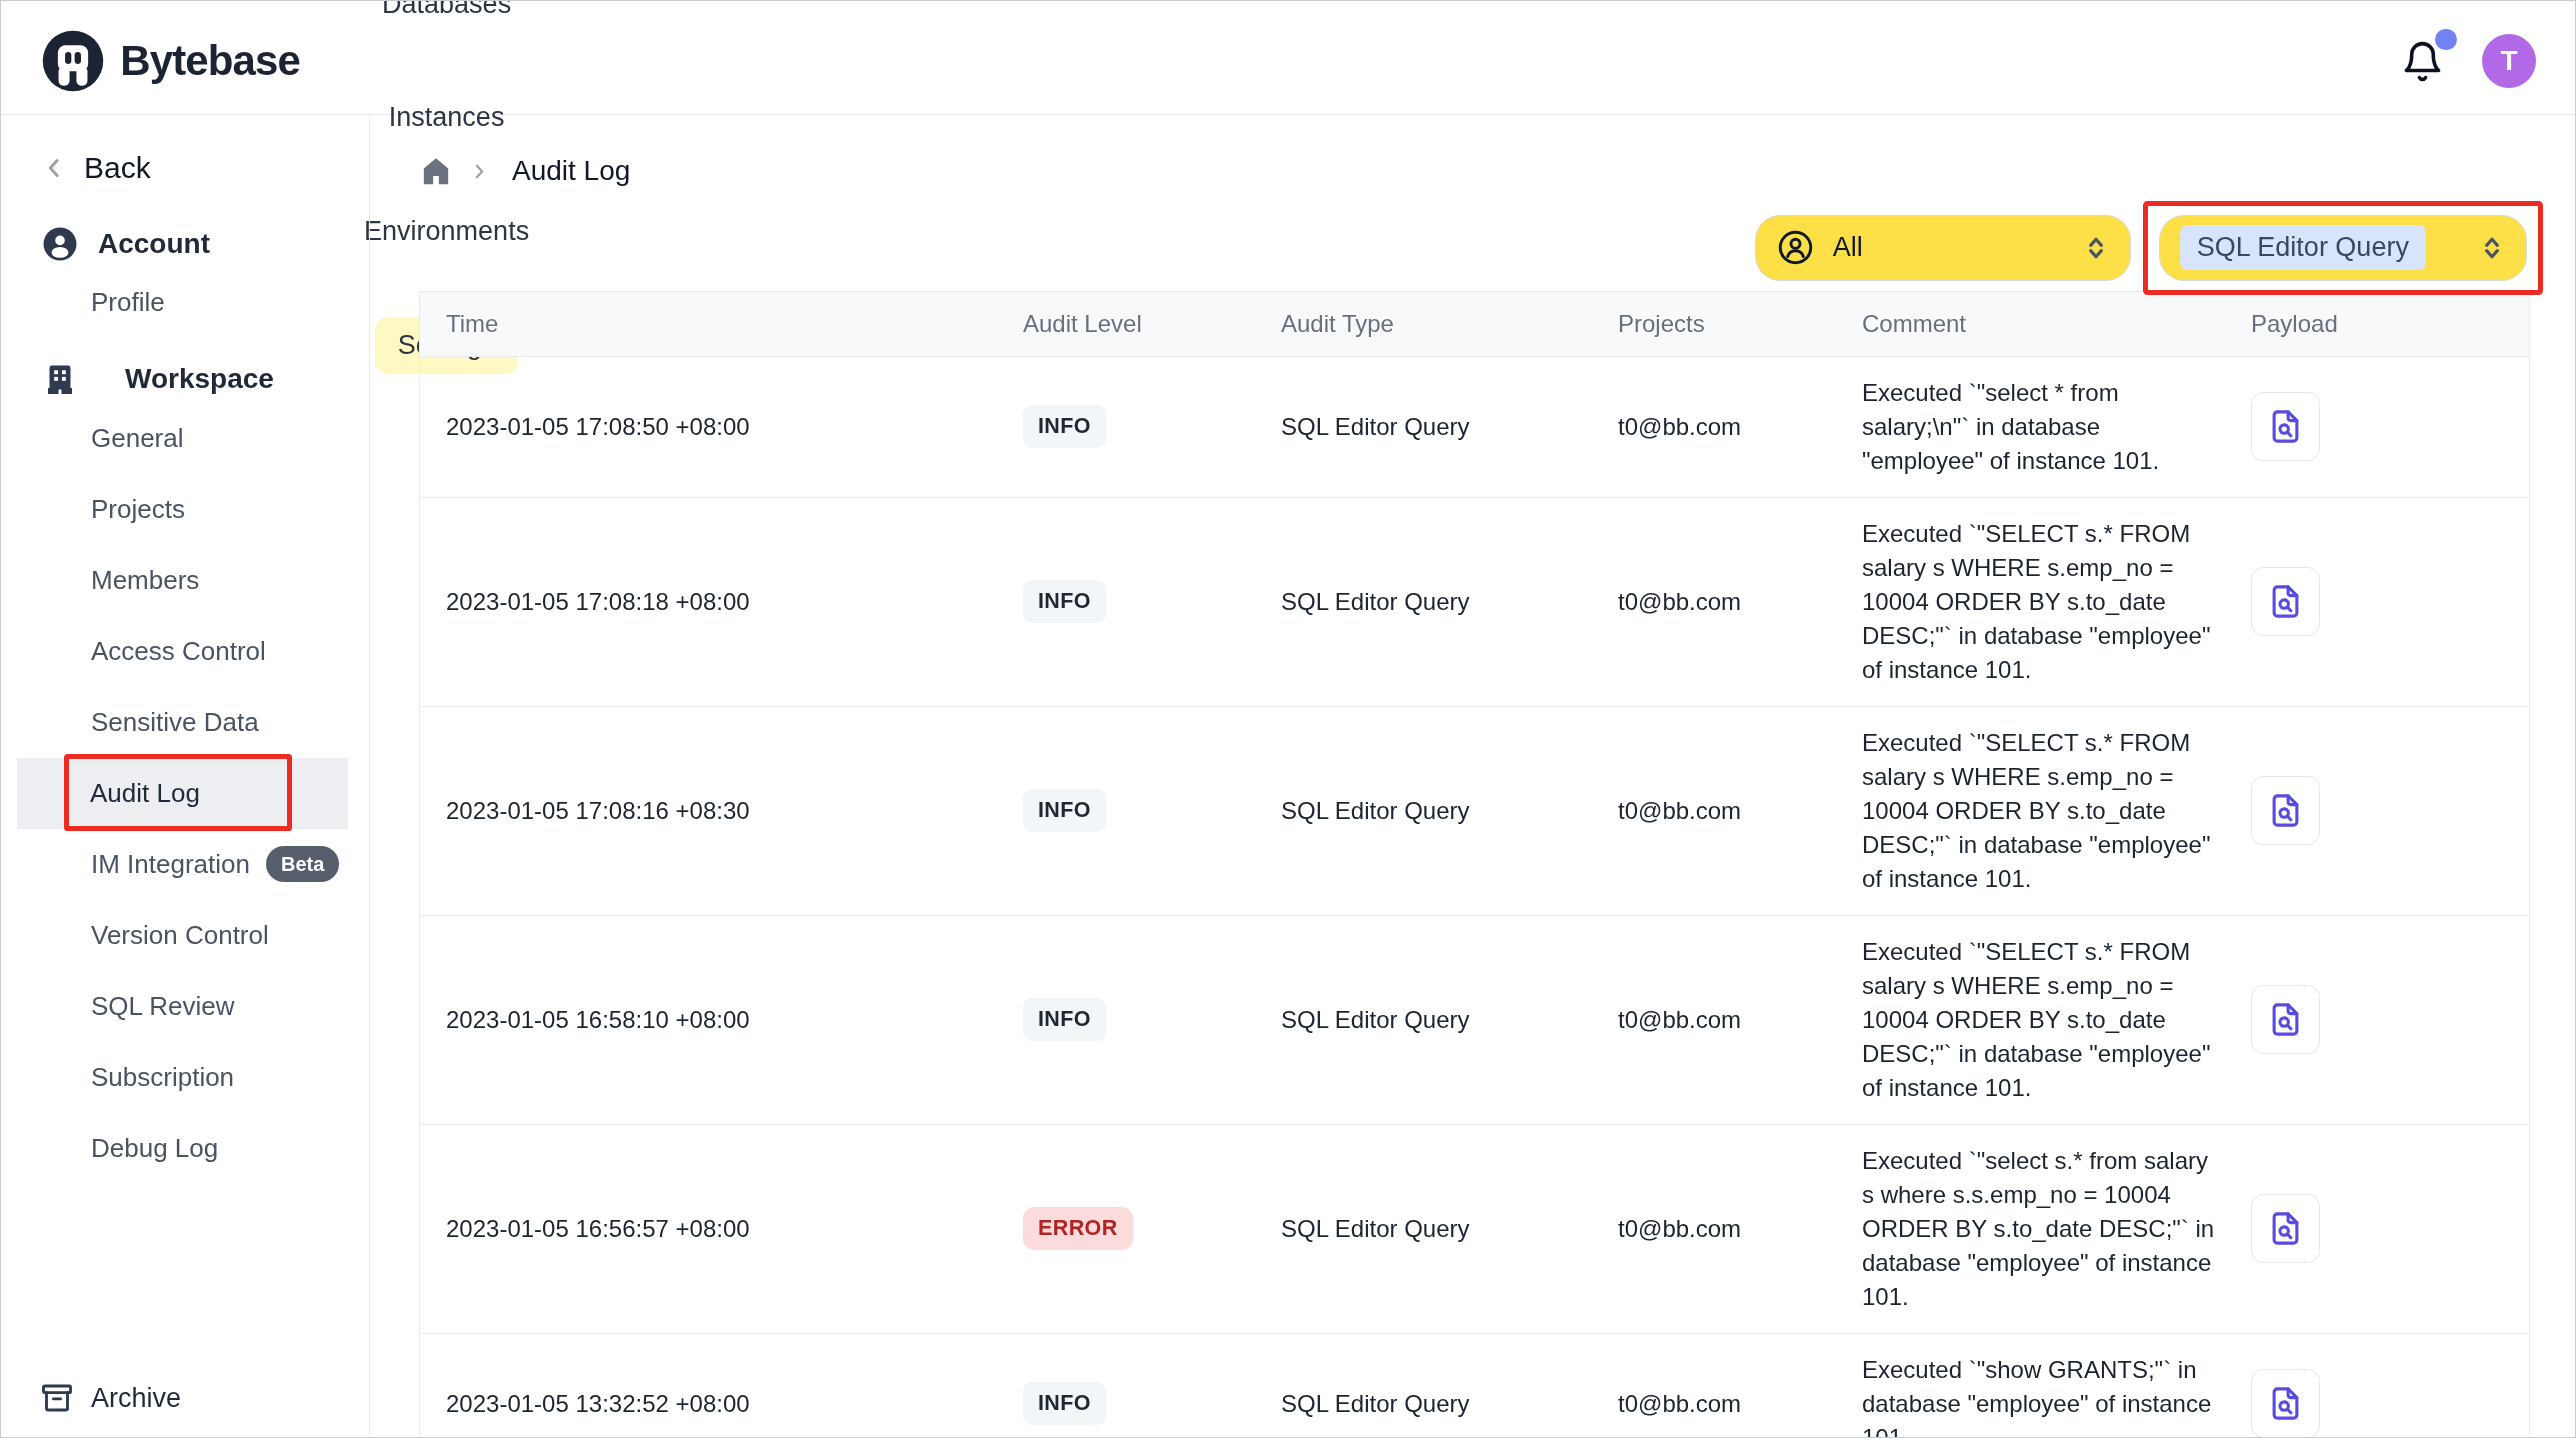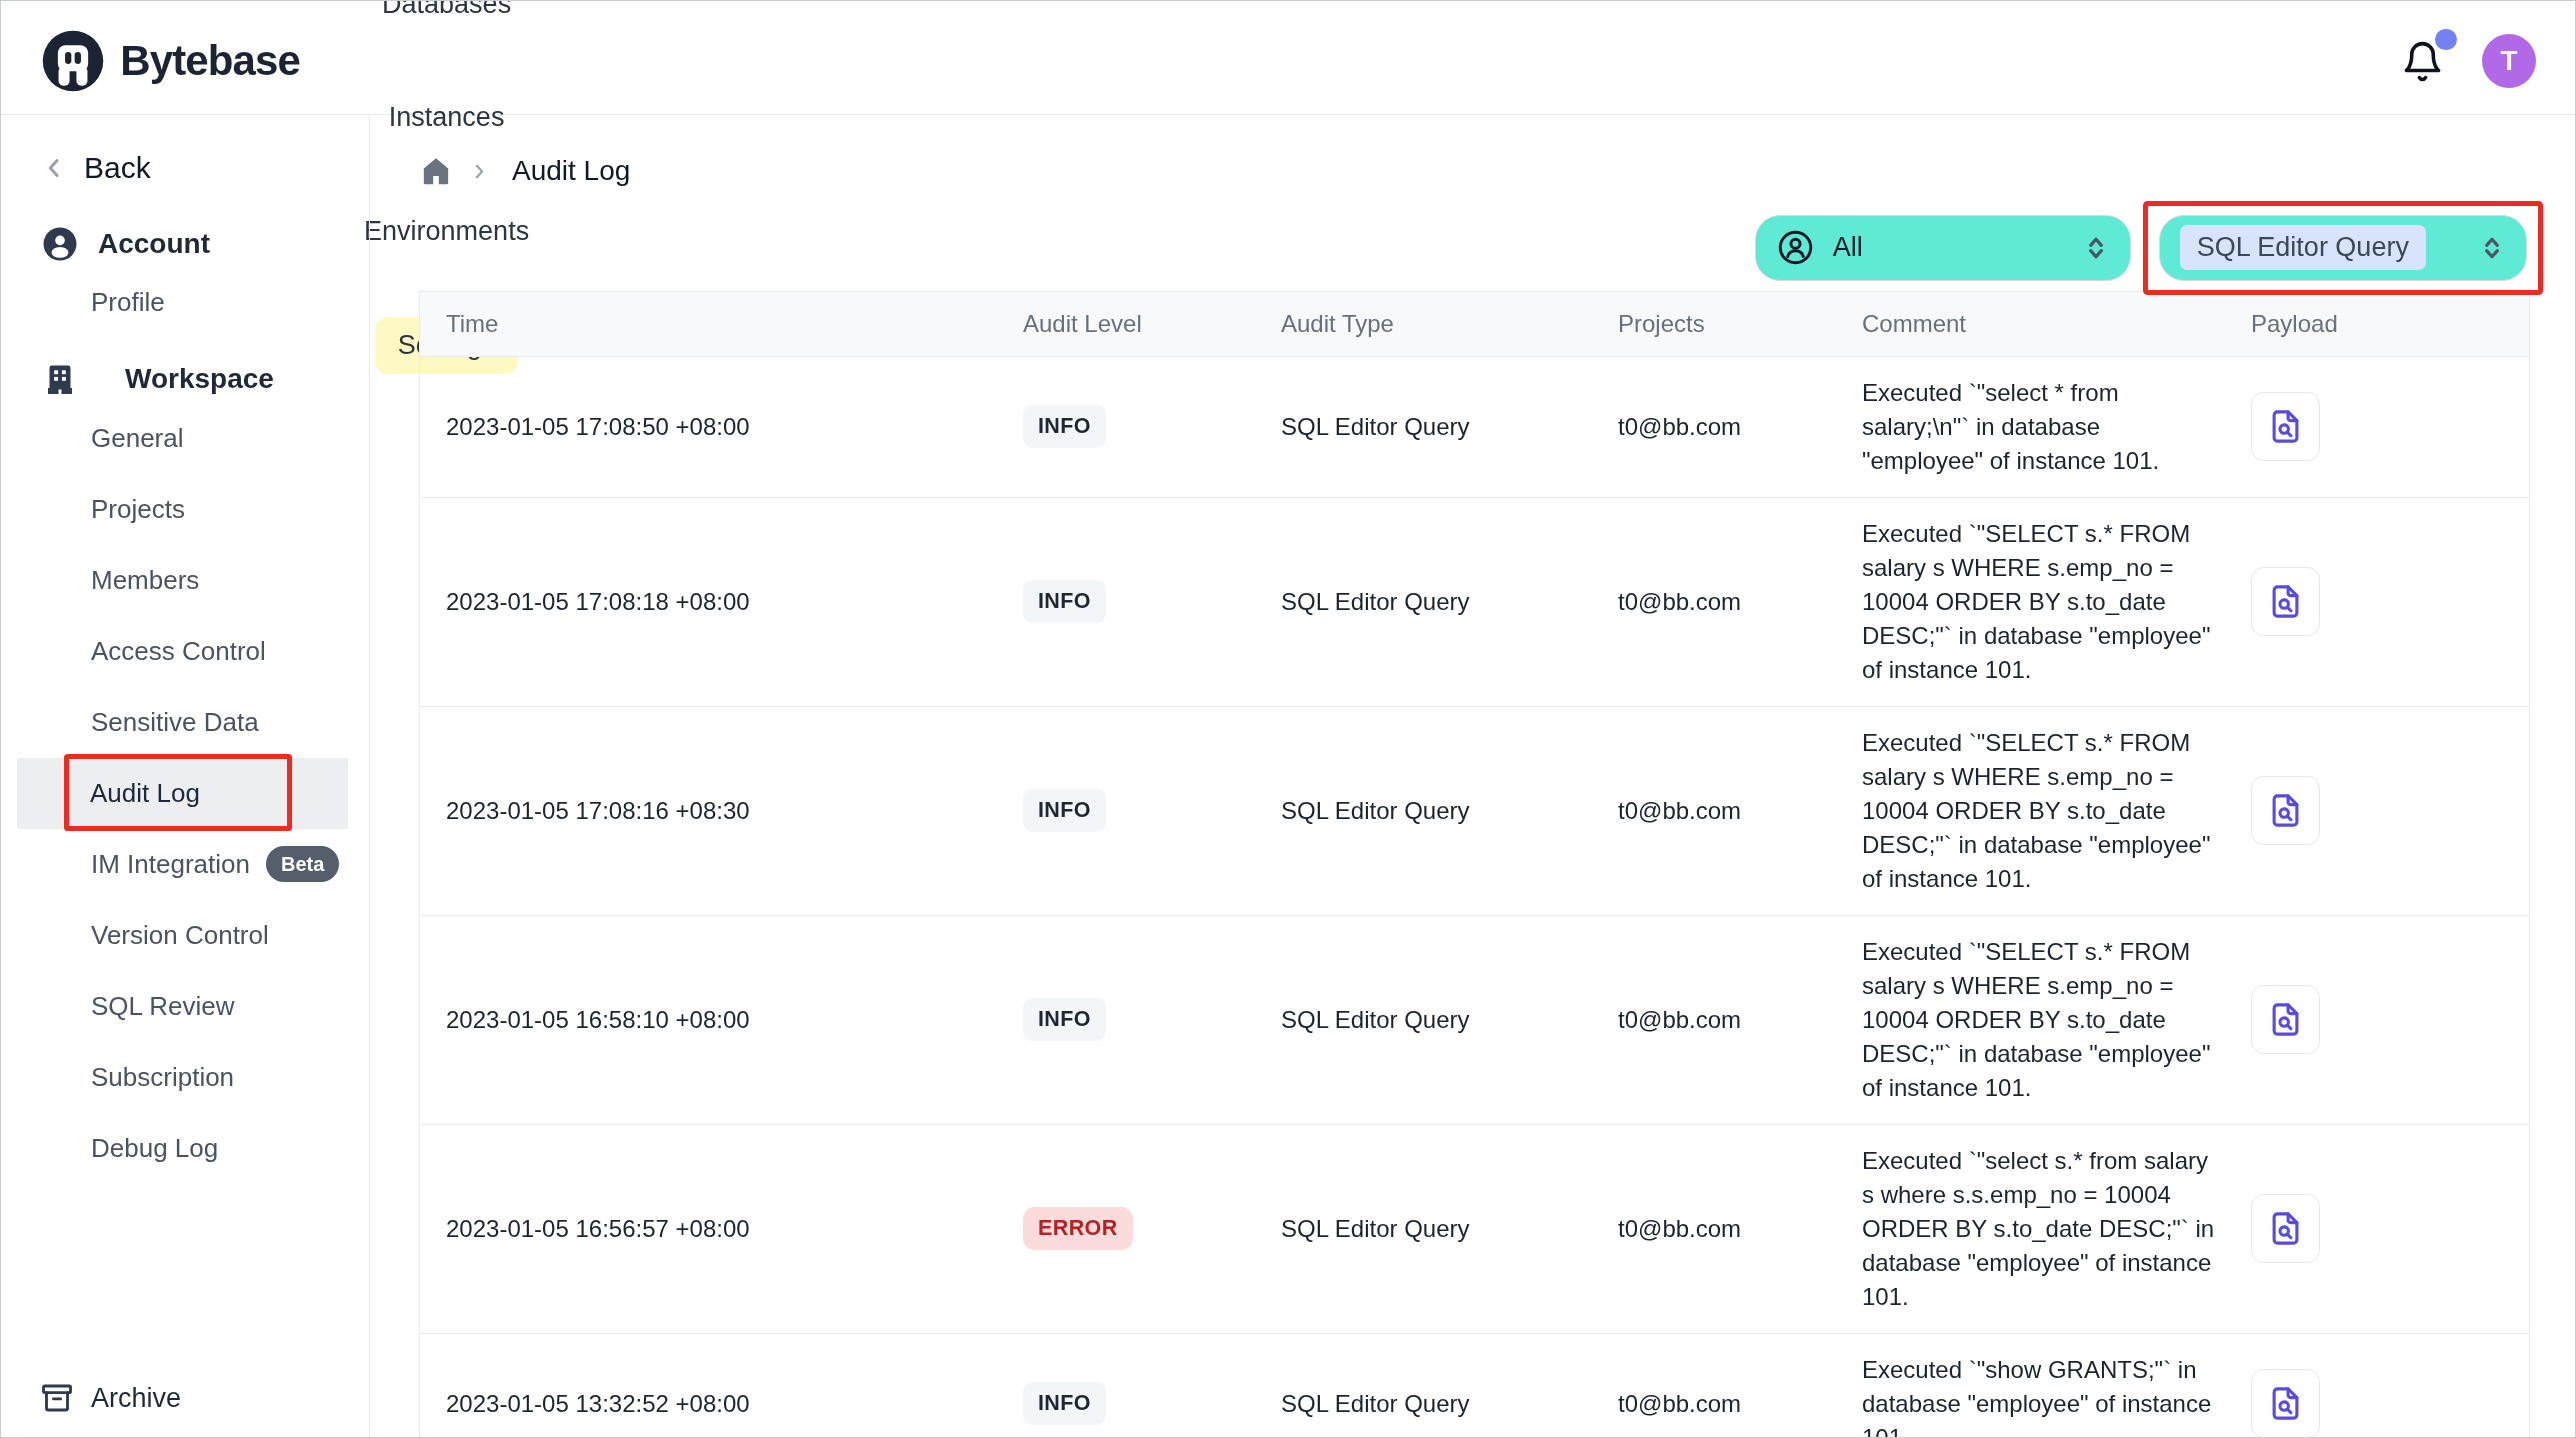--- a/index.html
+++ b/index.html
@@ -50,21 +50,21 @@
   .beta-pill { margin-left:16px; background:#555e6a; color:#fff; font-size:20px; font-weight:600; padding:6.3px 15px; border-radius:895px; }
   .archive-row { position:absolute; left:38px; bottom:27px; display:flex; align-items:center; gap:16px; font-size:27px; color:#1f2937; cursor:pointer; }
 
   
   .main { flex:1; padding:0 45px 0 49px; position:relative; }
   .breadcrumb { margin-top:39px; display:flex; align-items:center; gap:14.3px; }
   .crumb-title { font-size:28px; font-weight:500; color:#111827; margin-left:5.4px; }
 
   .filter-bar { margin-top:12.5px; display:flex; justify-content:flex-end; align-items:center; gap:12.5px; }
   .dropdown {
-    height:66px; background:#5eead4; border:1.8px solid #d6dade; border-radius:25px;
+    height:66px; background:#fde047; border:1.8px solid #d6dade; border-radius:25px;
     display:flex; align-items:center; padding:0 18px 0 20px; font-size:27px; color:#111827; cursor:pointer;
   }
   .dd-all { width:376px; }
   .dd-all .dd-label { margin-left:18px; }
   .dd-type { width:368px; }
   .updown { margin-left:auto; }
   .type-tag { background:#d8e4fb; color:#3b475a; padding:7.2px 17px; border-radius:7.2px; white-space:nowrap; }
   .red-box-filter { border:5.4px solid #ec2b23; border-radius:4.5px; padding:9px 10.7px; margin-right:-12.5px; }
 
   

